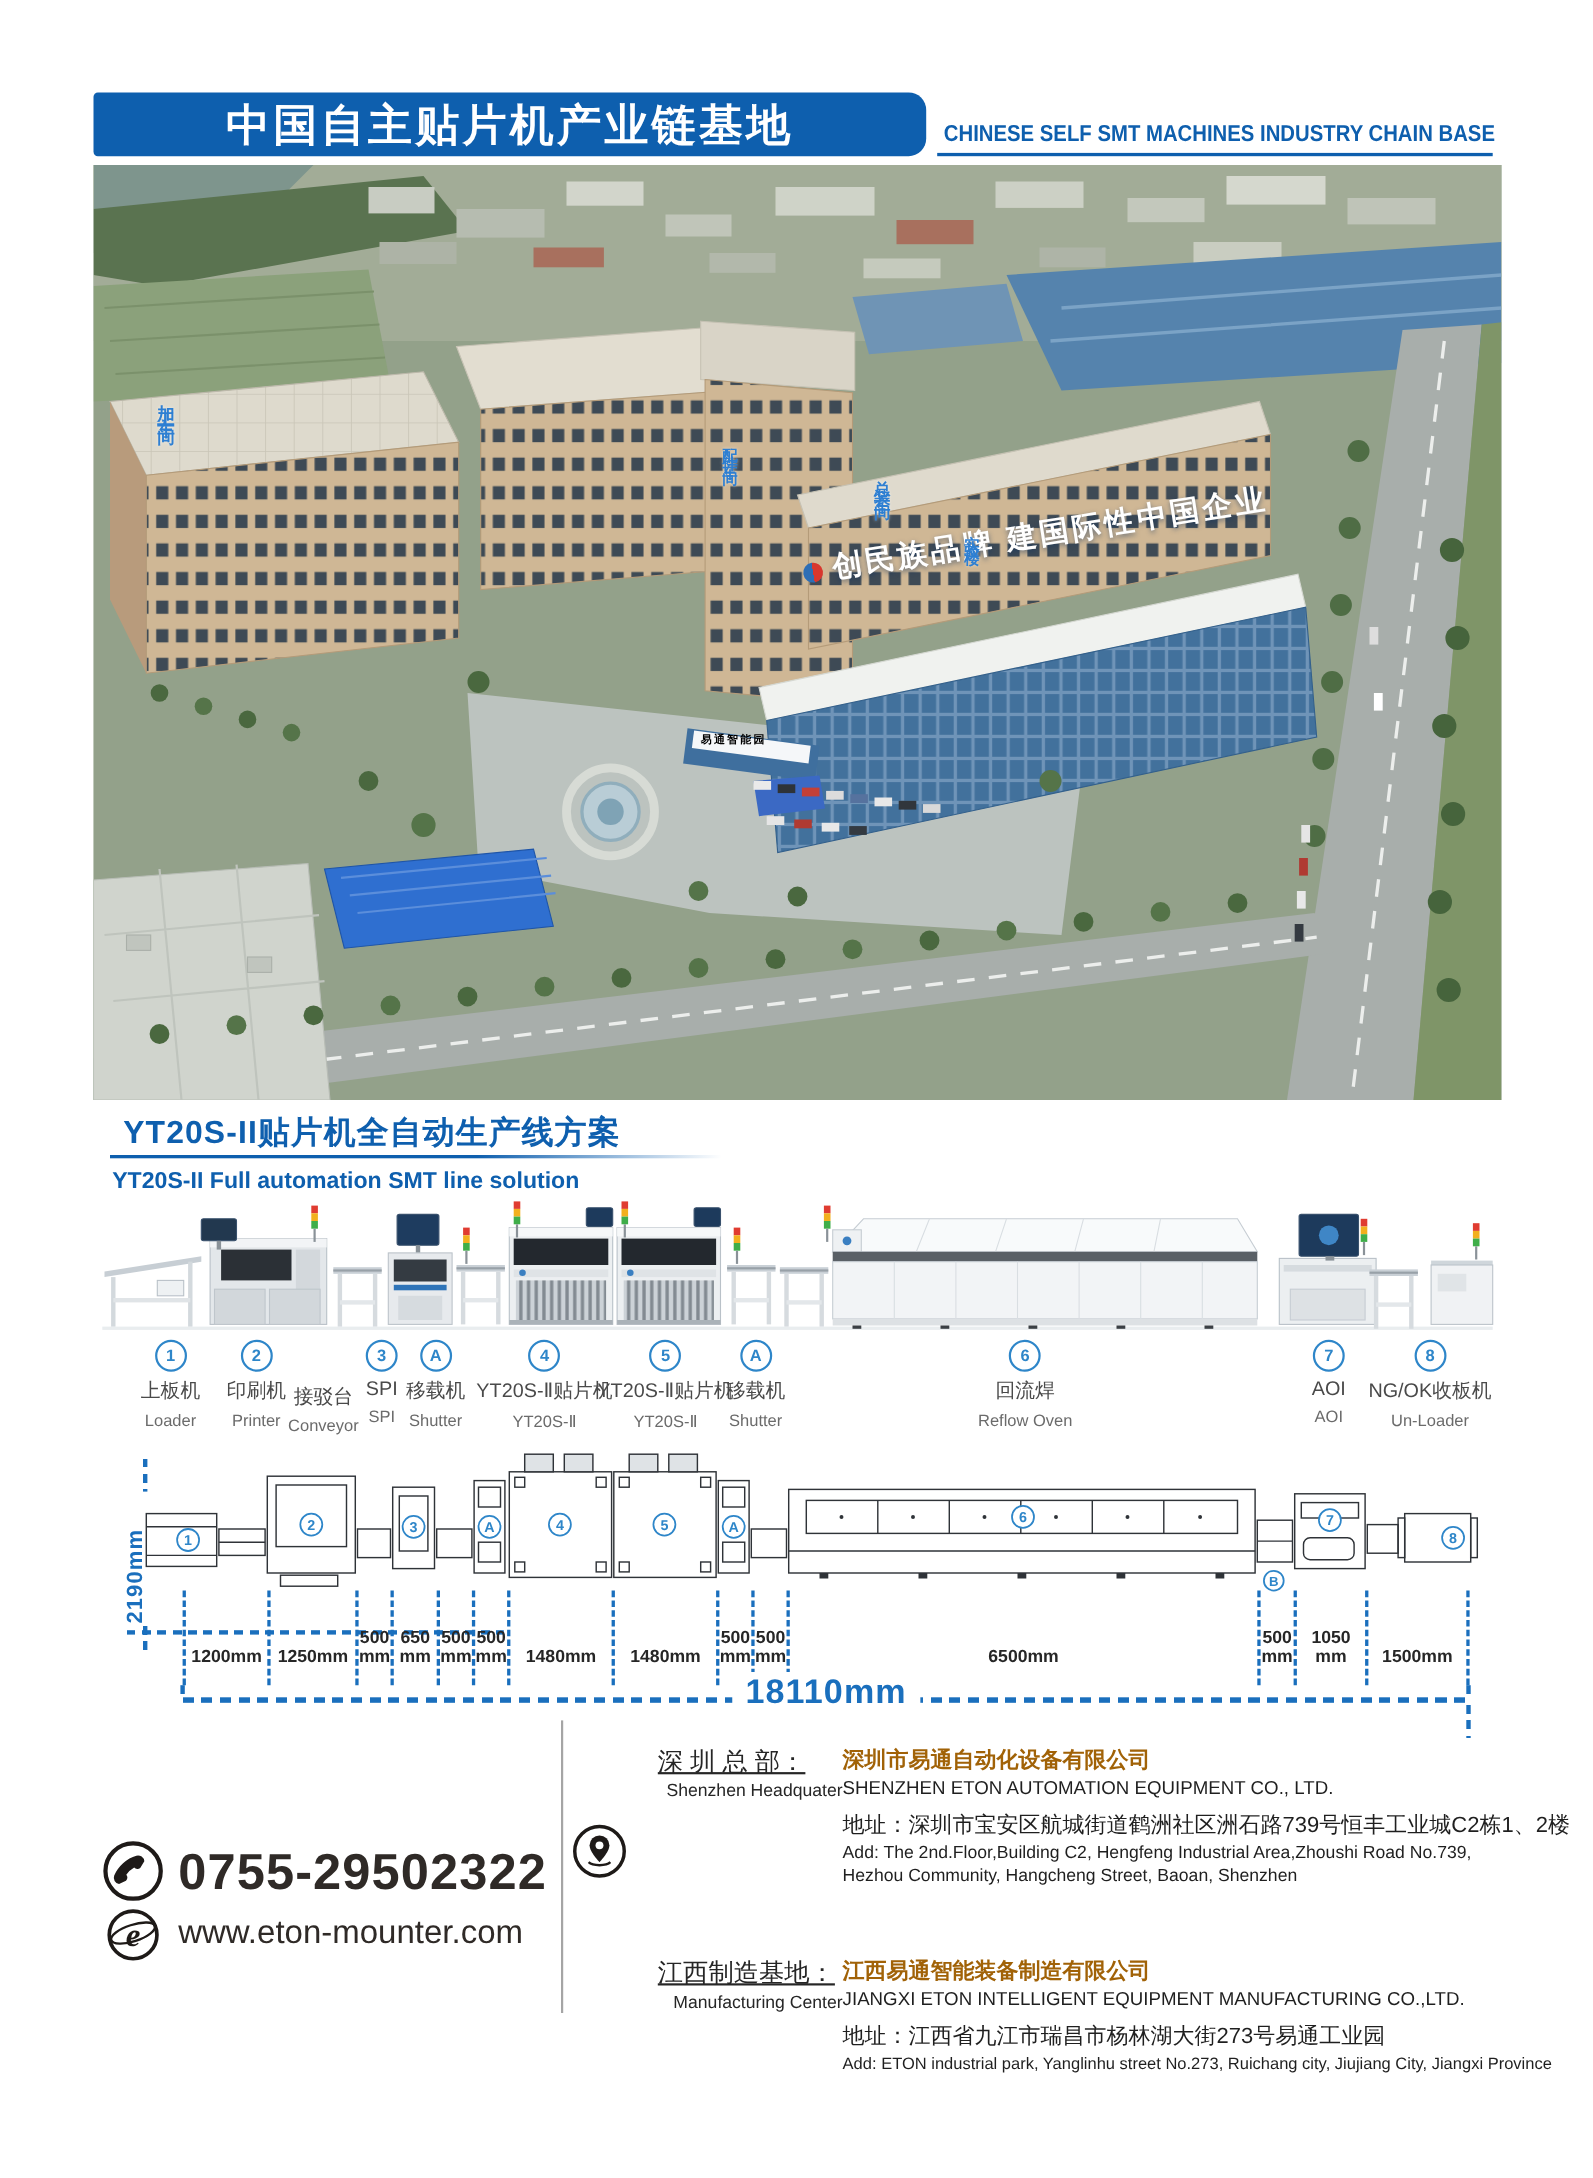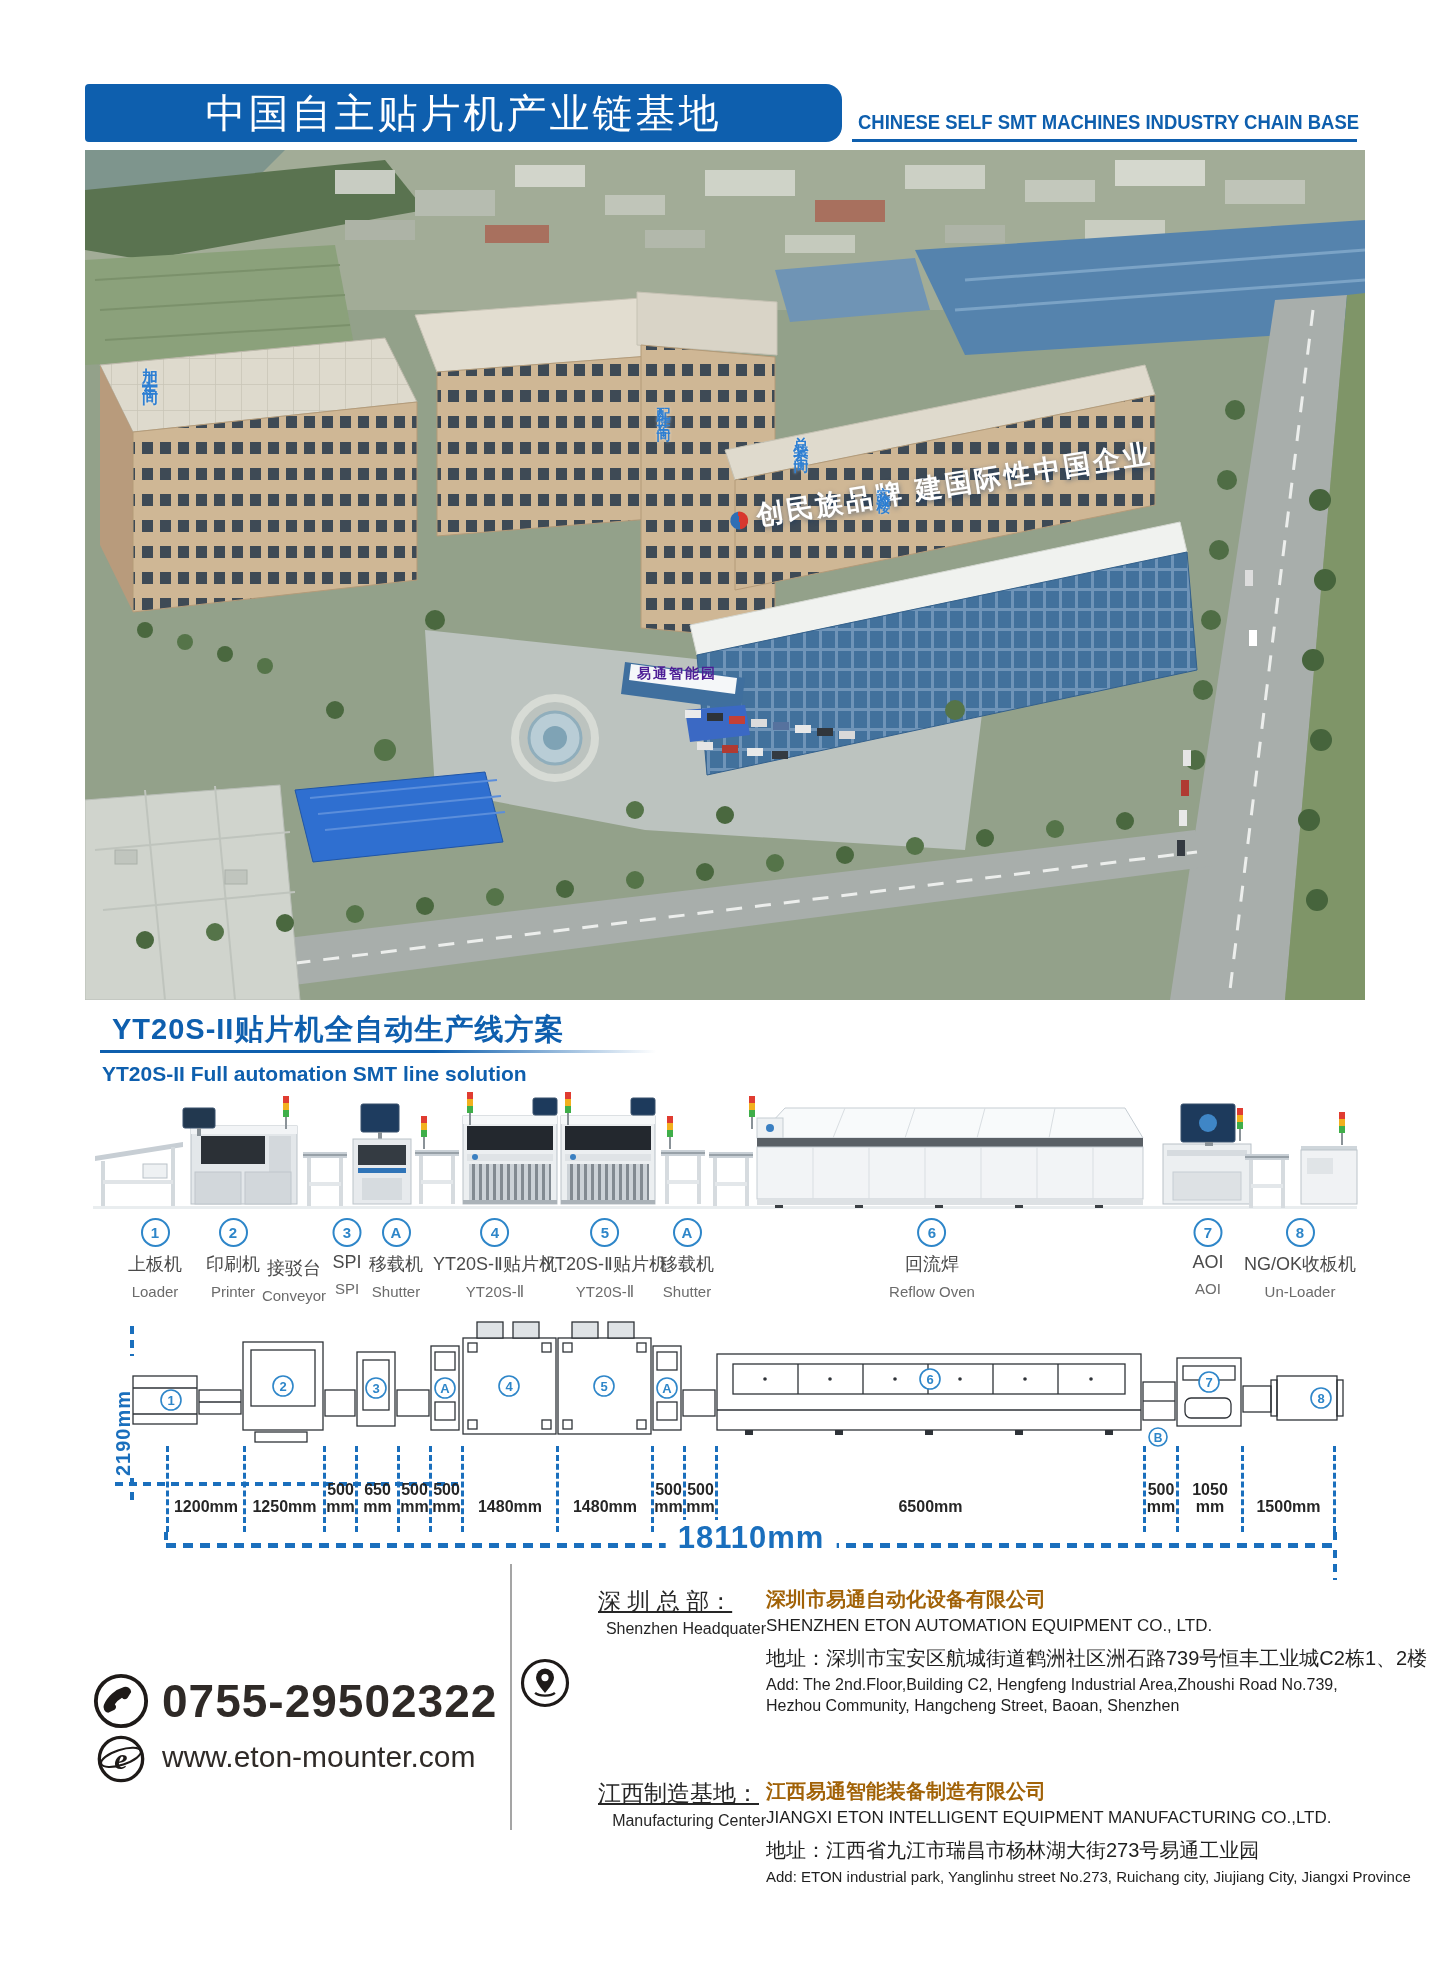--- a/index.html
+++ b/index.html
@@ -3,36 +3,36 @@
 <meta charset="utf-8">
 <style>
   html,body{margin:0;padding:0;background:#ffffff;}
   .page{position:relative;width:1448px;height:1980px;background:#fff;overflow:hidden;
         font-family:"Liberation Sans","DejaVu Sans",sans-serif;color:#222;}
   .abs{position:absolute;}
 
   
   .banner{left:85px;top:84px;width:757px;height:58px;background:#0e5fae;
           border-radius:4px 16px 16px 4px;display:flex;align-items:center;justify-content:center;}
-  .banner-title{color:#fff;font-size:40px;font-weight:normal;letter-spacing:3px;white-space:nowrap;}
+  .banner-title{color:#fff;font-size:40px;font-weight:bold;letter-spacing:3px;white-space:nowrap;}
   .banner-en{left:858px;top:110px;color:#0e5fae;font-size:21px;font-weight:bold;white-space:nowrap;
              transform:scaleX(.88);transform-origin:left center;}
   .banner-underline{left:852px;top:139px;width:505px;height:3px;background:#0e5fae;}
 
   
   .photo{left:85px;top:150px;width:1280px;height:850px;overflow:hidden;background:#93a18a;}
   .photo svg{display:block;width:1280px;height:850px;}
   .slogan{left:645px;top:352px;transform:rotate(-9deg);transform-origin:left center;
           color:#fff;font-size:27px;font-weight:bold;letter-spacing:3px;white-space:nowrap;
           text-shadow:0 2px 5px rgba(15,50,95,.55);}
   .slogan .logo-dot{display:inline-block;width:18px;height:18px;border-radius:50%;
           background:conic-gradient(#d8372e 0 50%,#2e6eb5 50% 100%);margin-right:9px;vertical-align:-2px;}
   .vlabel{writing-mode:vertical-rl;color:#2e7fd2;font-weight:bold;letter-spacing:7px;
           font-size:16px;text-shadow:0 0 3px rgba(255,255,255,.55);}
-  .gate-sign{left:552px;top:515px;font-size:14px;font-weight:bold;color:#4c1d95;letter-spacing:2px;}
+  .gate-sign{left:552px;top:515px;font-size:10px;font-weight:bold;color:#000000;letter-spacing:2px;}
 
   
   .sec-title{left:112px;top:1010px;font-size:29px;font-weight:bold;color:#0e5fae;letter-spacing:1px;}
   .sec-underline{left:100px;top:1050px;width:556px;height:3px;
                  background:linear-gradient(90deg,#0e5fae 0 60%,rgba(14,95,174,0) 100%);}
   .sec-sub{left:102px;top:1062px;font-size:21px;font-weight:bold;color:#0e5fae;}
 
   
   .machines{left:85px;top:1092px;width:1280px;height:122px;}
   .machines svg{display:block;width:1280px;height:122px;}

